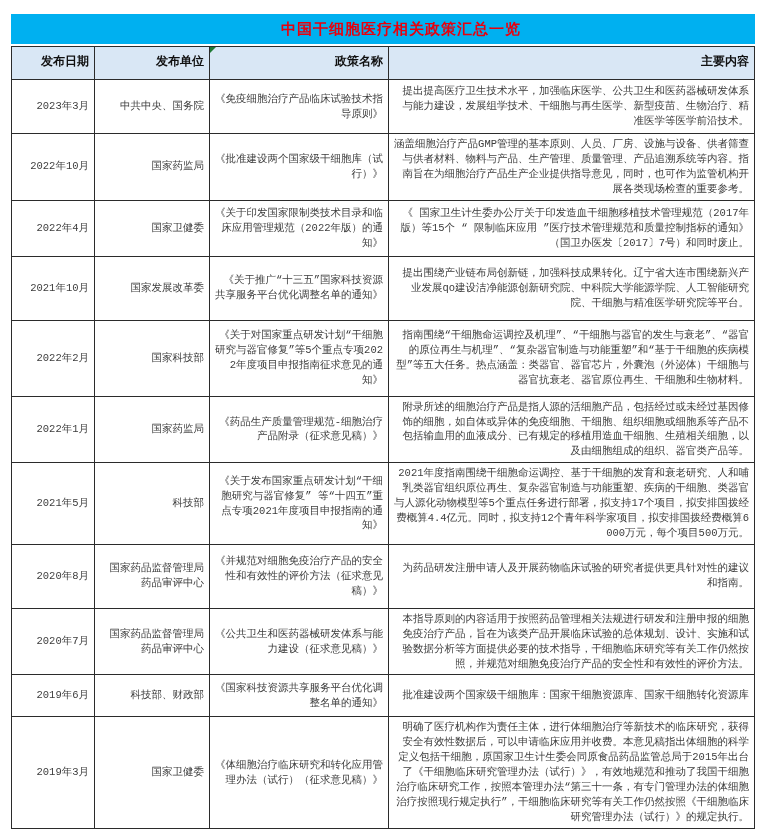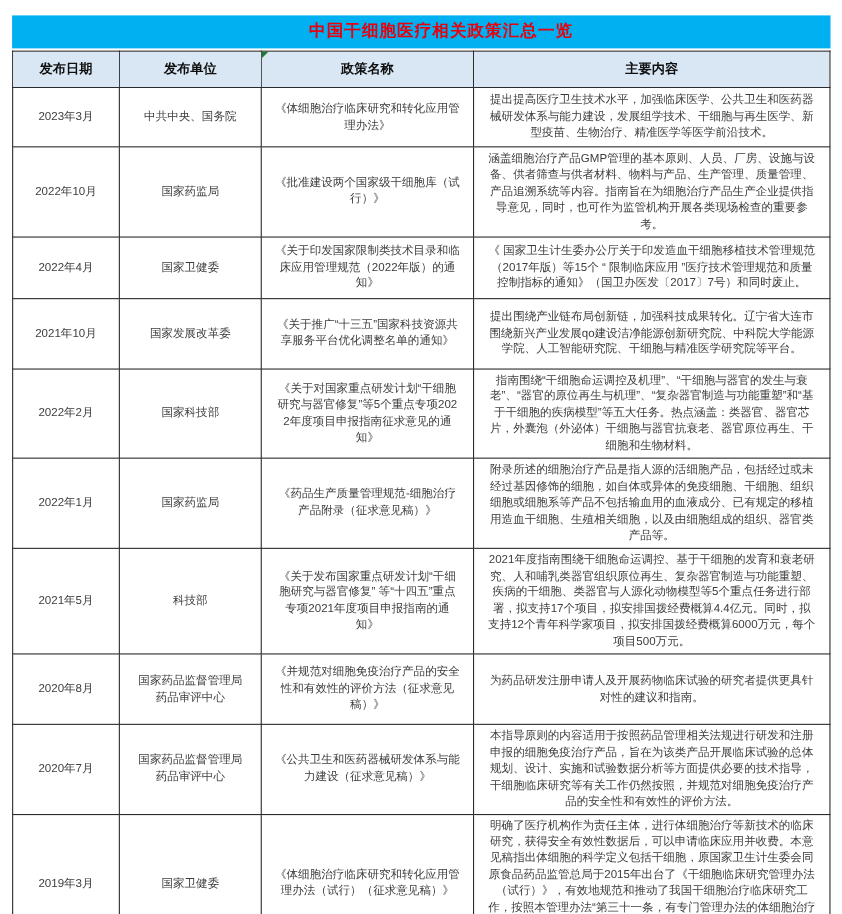--- a/index.html
+++ b/index.html
@@ -26,27 +26,28 @@
     margin-bottom:2px;
     padding-left:36px;
   }
   table{
     border-collapse:collapse;
     width:100%;
     table-layout:fixed;
   }
   th,td{
     border:1px solid var(--grid,#2b2b2b);
-    padding:3px 12px;
+    padding:3px 5px;
     font-size:10.5px;
     color:var(--body_text,#3c3c3c);
-    text-align:center;
+    text-align:right;
     vertical-align:middle;
     line-height:1.42;
     word-break:break-all;
+    font-family:Liberation Mono, monospace;
   }
   th{
     background:var(--header_bg,#d9e7f5);
     color:#101010;
     font-weight:bold;
     font-size:12px;
     height:26px;
     position:relative;
   }
   .c0{width:72px;}
@@ -82,21 +83,21 @@
           <th class="c0"><span>发布日期</span></th>
           <th class="c1"><span>发布单位</span></th>
           <th class="c2"><span class="corner-flag"></span><span>政策名称</span></th>
           <th class="c3"><span>主要内容</span></th>
         </tr>
     </thead>
     <tbody id="body-rows">
         <tr>
           <td class="c0">2023年3月</td>
           <td class="c1">中共中央、国务院</td>
-          <td class="c2">《体细胞治疗临床研究和转化应用管理办法》</td>
+          <td class="c2">《免疫细胞治疗产品临床试验技术指导原则》</td>
           <td class="c3">提出提高医疗卫生技术水平，加强临床医学、公共卫生和医药器械研发体系与能力建设，发展组学技术、干细胞与再生医学、新型疫苗、生物治疗、精准医学等医学前沿技术。</td>
         </tr>
         <tr>
           <td class="c0">2022年10月</td>
           <td class="c1">国家药监局</td>
           <td class="c2">《批准建设两个国家级干细胞库（试行）》</td>
           <td class="c3">涵盖细胞治疗产品GMP管理的基本原则、人员、厂房、设施与设备、供者筛查与供者材料、物料与产品、生产管理、质量管理、产品追溯系统等内容。指南旨在为细胞治疗产品生产企业提供指导意见，同时，也可作为监管机构开展各类现场检查的重要参考。</td>
         </tr>
         <tr>
           <td class="c0">2022年4月</td>
@@ -134,20 +135,26 @@
           <td class="c2">《并规范对细胞免疫治疗产品的安全性和有效性的评价方法（征求意见稿）》</td>
           <td class="c3">为药品研发注册申请人及开展药物临床试验的研究者提供更具针对性的建议和指南。</td>
         </tr>
         <tr>
           <td class="c0">2020年7月</td>
           <td class="c1">国家药品监督管理局药品审评中心</td>
           <td class="c2">《公共卫生和医药器械研发体系与能力建设（征求意见稿）》</td>
           <td class="c3">本指导原则的内容适用于按照药品管理相关法规进行研发和注册申报的细胞免疫治疗产品，旨在为该类产品开展临床试验的总体规划、设计、实施和试验数据分析等方面提供必要的技术指导，干细胞临床研究等有关工作仍然按照，并规范对细胞免疫治疗产品的安全性和有效性的评价方法。</td>
         </tr>
         <tr>
+          <td class="c0">2019年6月</td>
+          <td class="c1">科技部、财政部</td>
+          <td class="c2">《国家科技资源共享服务平台优化调整名单的通知》</td>
+          <td class="c3">批准建设两个国家级干细胞库：国家干细胞资源库、国家干细胞转化资源库</td>
+        </tr>
+        <tr>
           <td class="c0">2019年3月</td>
           <td class="c1">国家卫健委</td>
           <td class="c2">《体细胞治疗临床研究和转化应用管理办法（试行）（征求意见稿）》</td>
           <td class="c3">明确了医疗机构作为责任主体，进行体细胞治疗等新技术的临床研究，获得安全有效性数据后，可以申请临床应用并收费。本意见稿指出体细胞的科学定义包括干细胞，原国家卫生计生委会同原食品药品监管总局于2015年出台了《干细胞临床研究管理办法（试行）》，有效地规范和推动了我国干细胞治疗临床研究工作，按照本管理办法“第三十一条，有专门管理办法的体细胞治疗按照现行规定执行”，干细胞临床研究等有关工作仍然按照《干细胞临床研究管理办法（试行）》的规定执行。</td>
         </tr>
       </tbody>
   </table>
 </div>
 
 </body></html>

